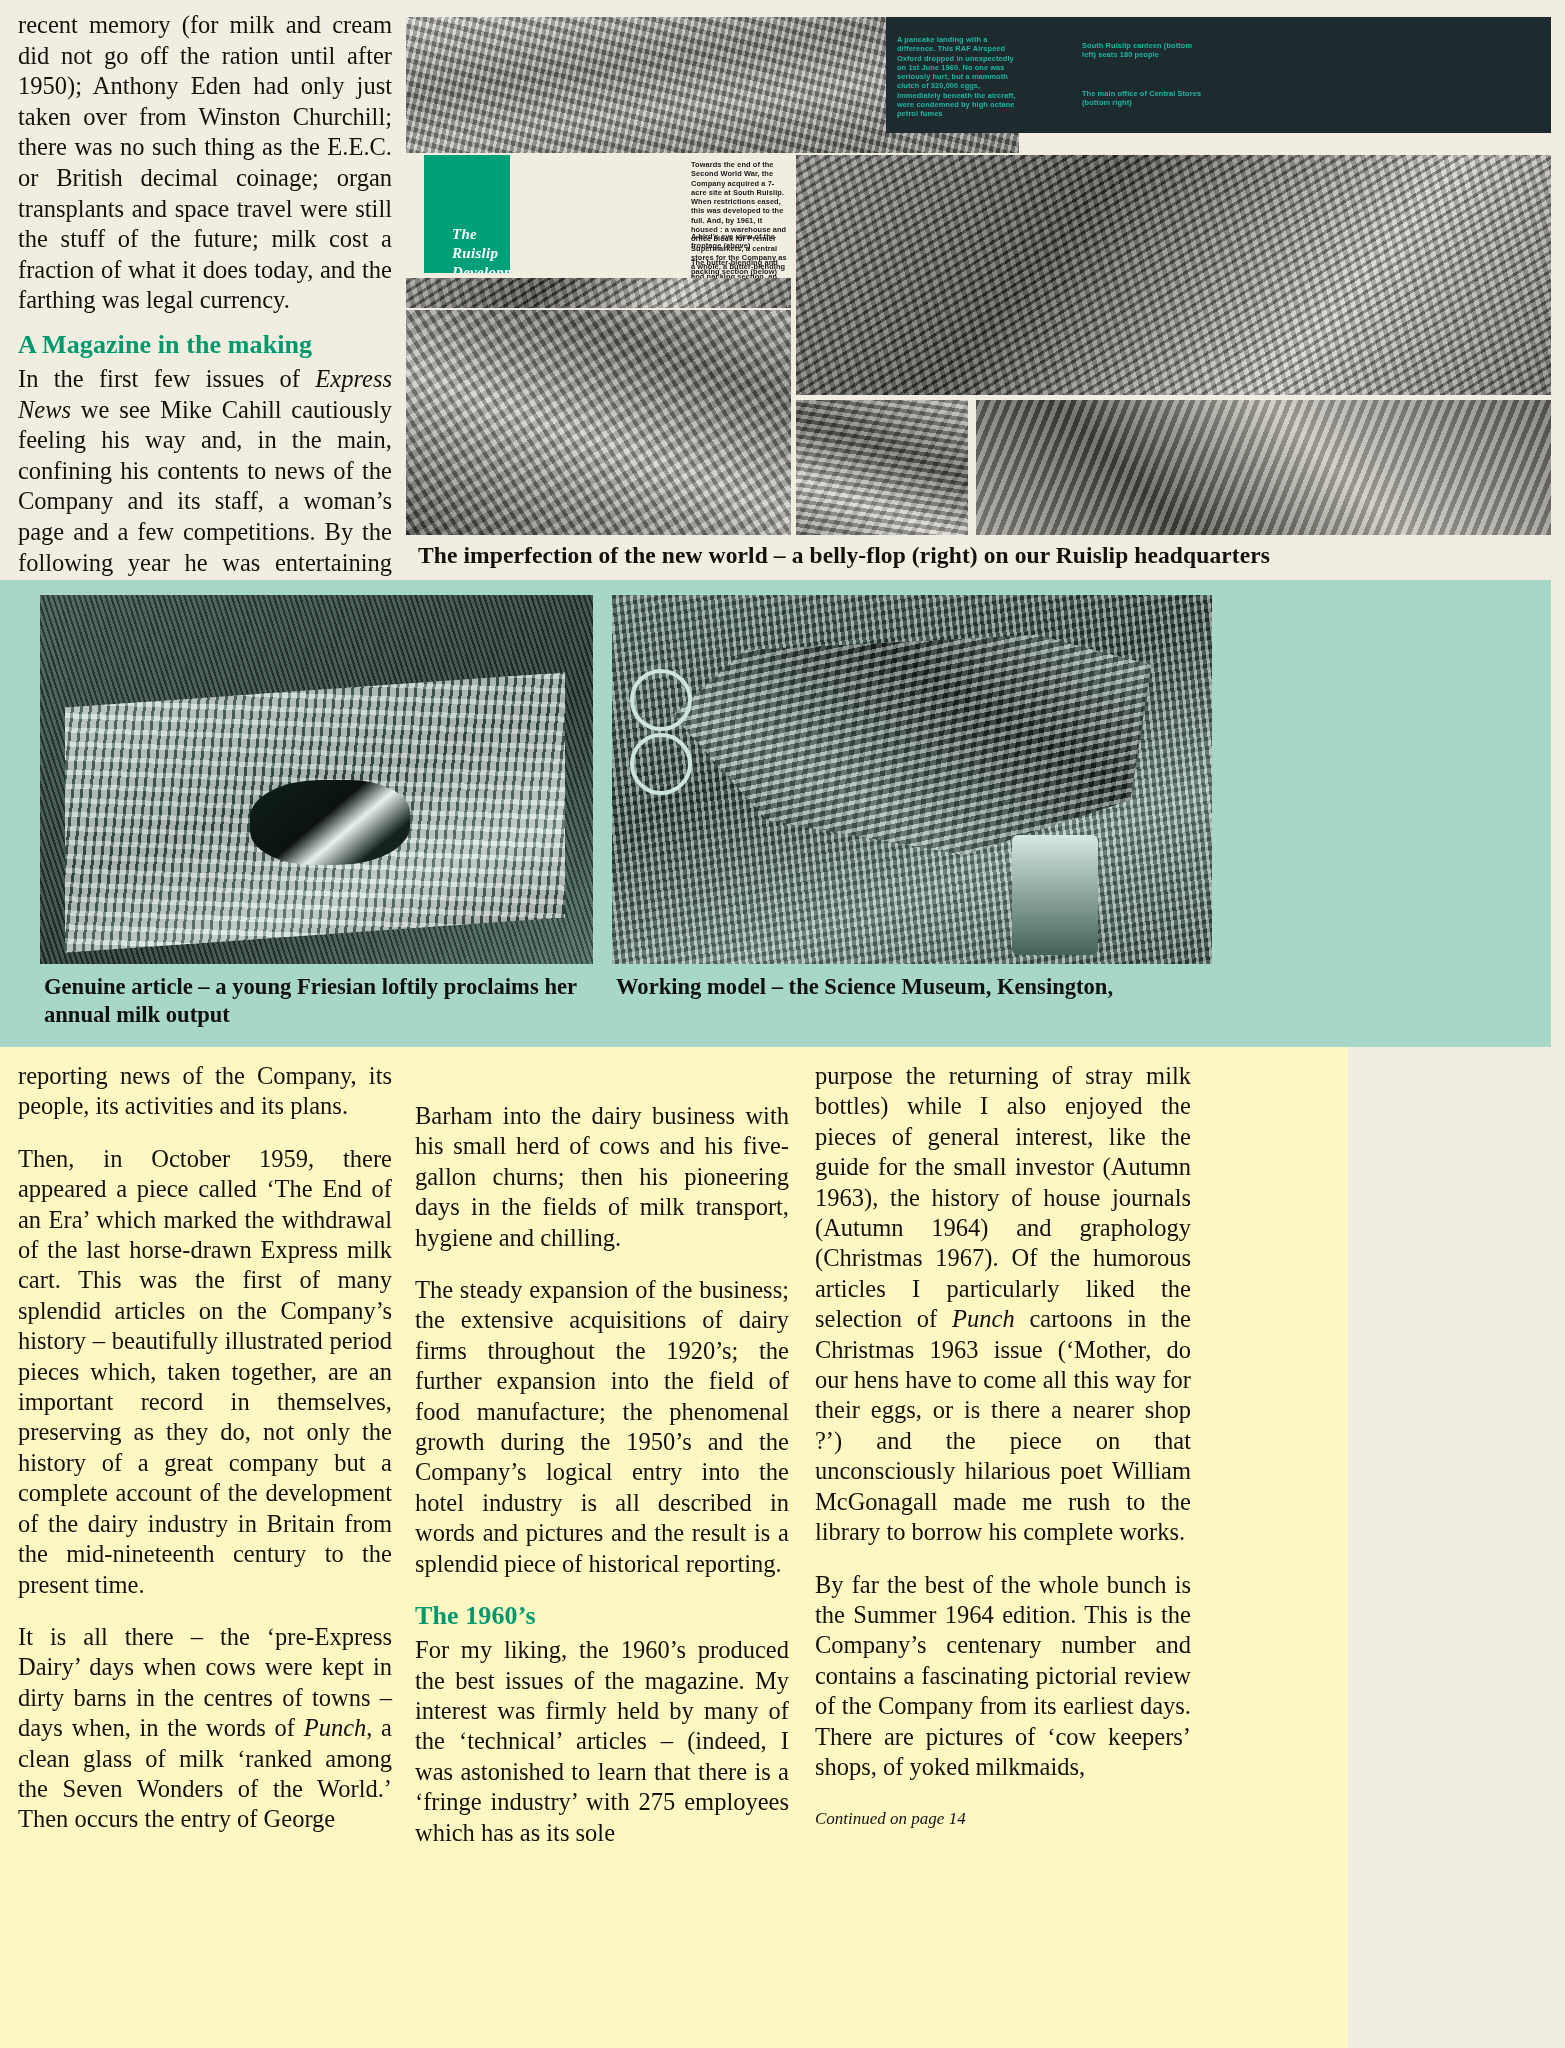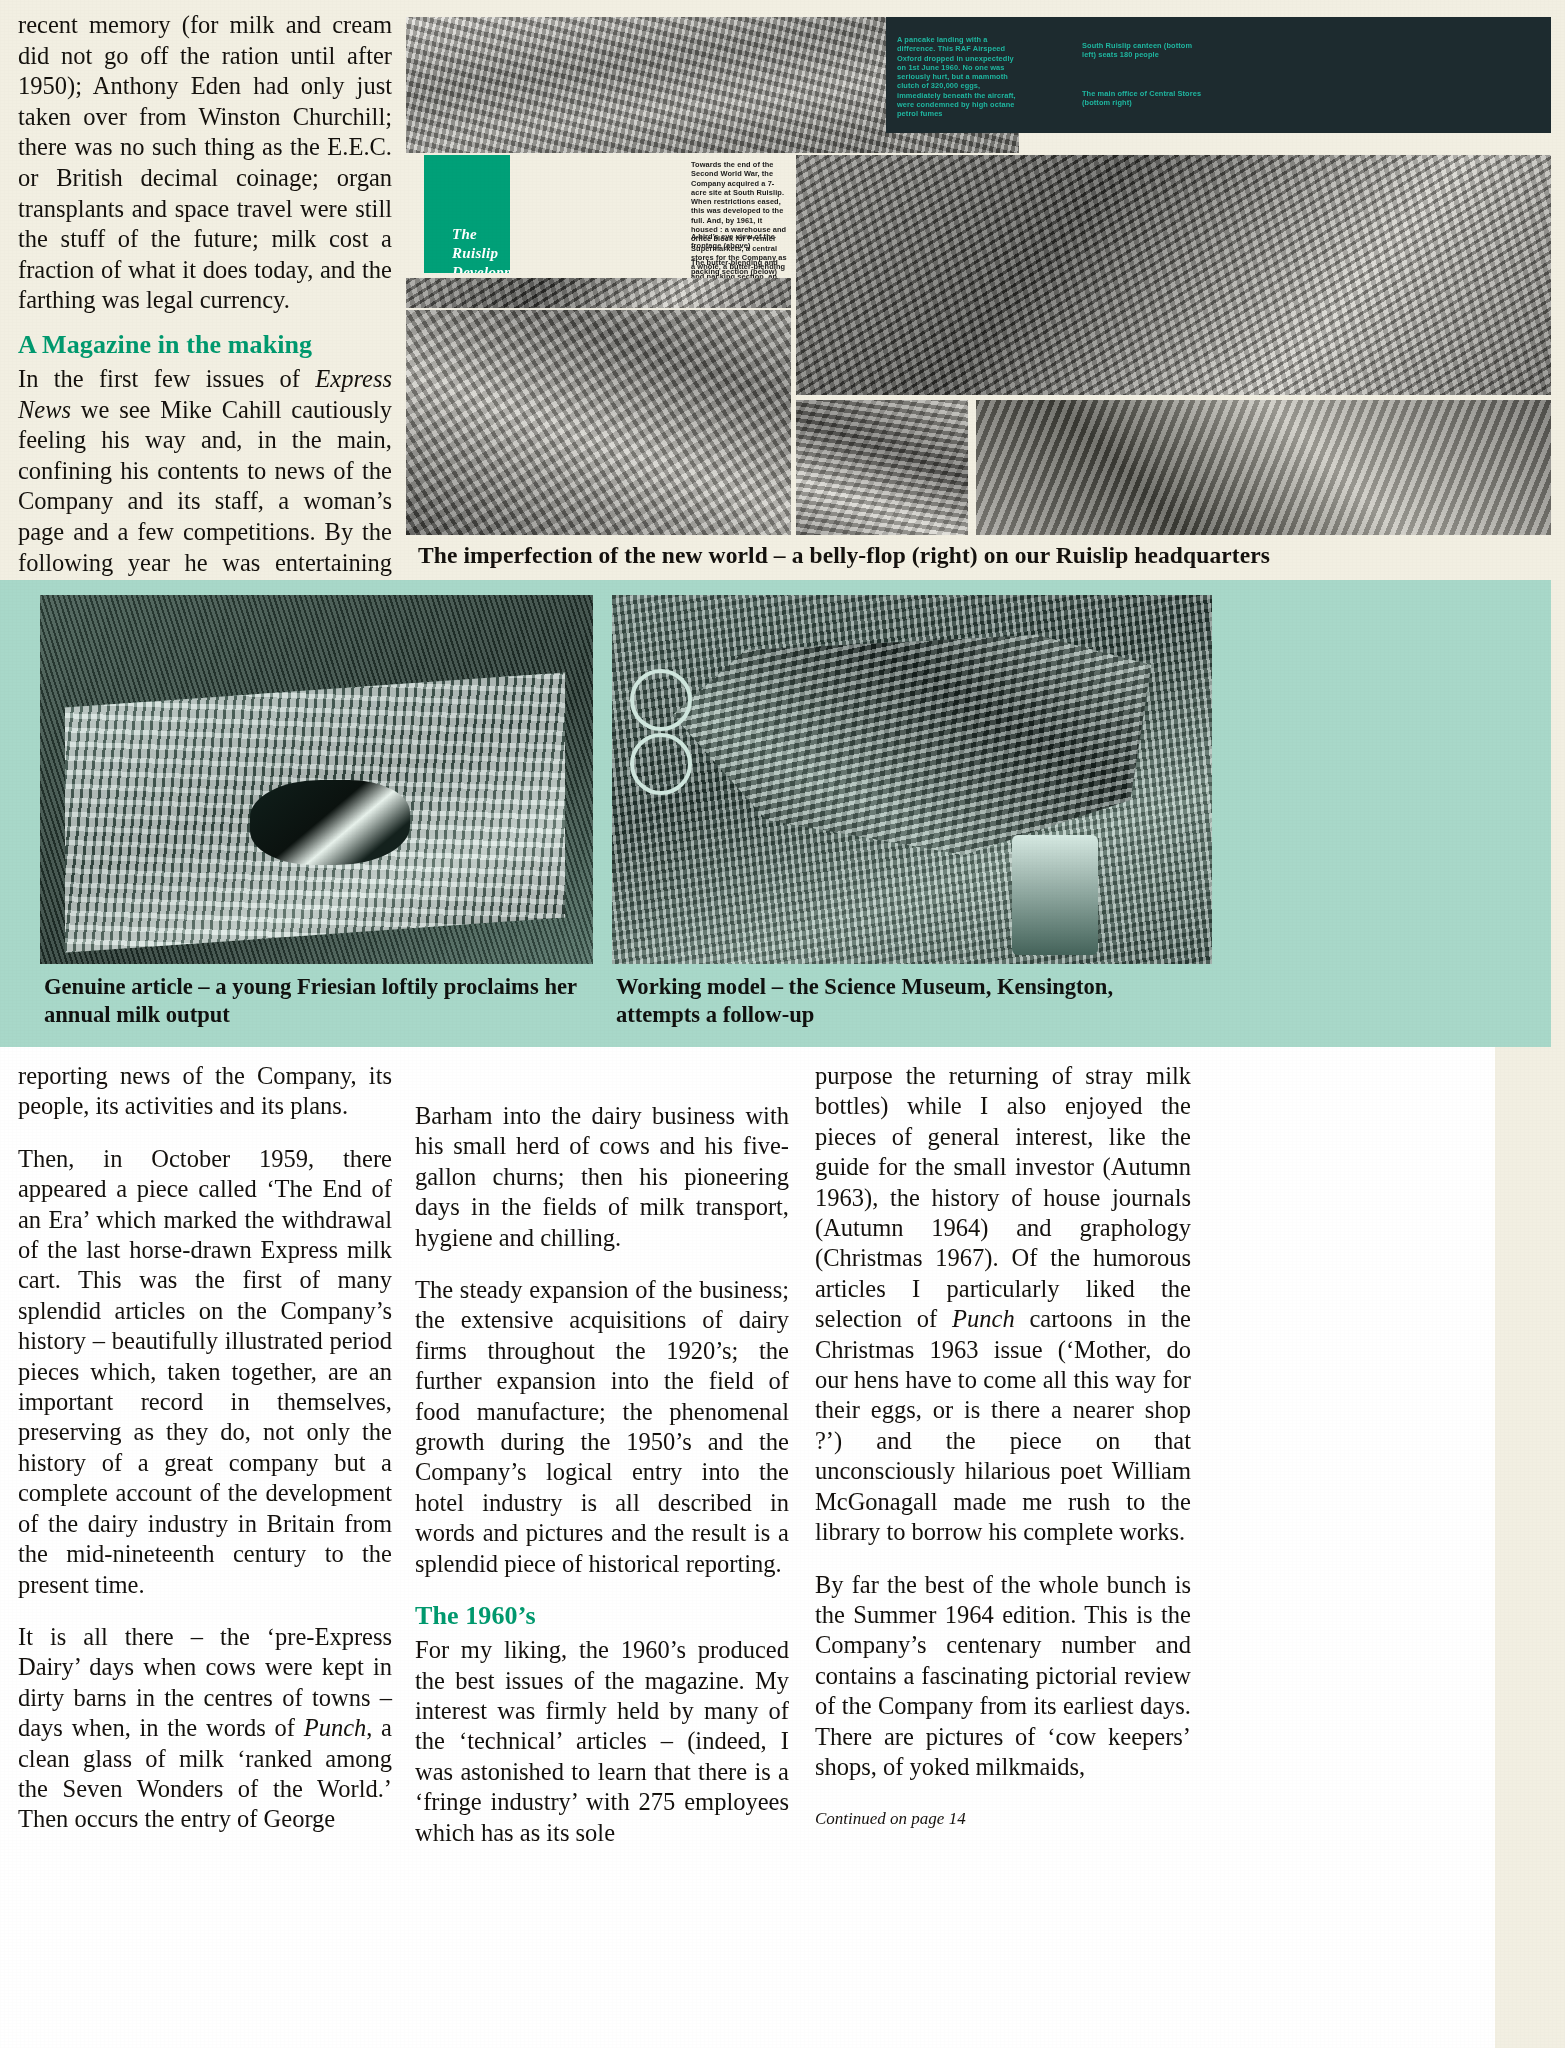--- a/index.html
+++ b/index.html
@@ -49,21 +49,21 @@
     background:#a8d8c9;
   }
   .band-inner{position:absolute;left:14px;top:0;width:1537px;height:467px;background:#a8d8c9;}
   .band-photo{position:absolute;overflow:hidden;}
   .band-cap{
     position:absolute;font-weight:bold;font-size:22.6px;line-height:27.5px;
     color:#10110f;
   }
 
   
-  .bottom{position:absolute;left:0;top:1047px;width:1495px;height:1001px;background:#ffffff;}
+  .bottom{position:absolute;left:0;top:1047px;width:1348px;height:1001px;background:#fef9c3;}
   .col{
     position:absolute;top:14px;width:374px;
     font-size:24.5px;line-height:30.4px;text-align:justify;
     -webkit-hyphens:auto;hyphens:auto;
   }
   .col p{margin:0 0 22px 0;}
   .col p:last-child{margin-bottom:0;}
   .c1{left:18px;}
   .c2{left:415px;margin-top:40px;}
   .c3{left:815px;width:376px;}
@@ -183,21 +183,20 @@
         <div style="position:absolute;left:18px;top:138px;width:54px;height:54px;border-radius:50%;border:4px solid #cfe6dd;"></div>
         <div style="position:absolute;left:400px;top:240px;width:86px;height:120px;background:linear-gradient(180deg,#d6e9e2,#44635a);border-radius:6px;"></div>
       </div>
 
       <div class="band-cap" style="left:30px;top:393px;width:560px;">
         <div>Genuine article – a young Friesian loftily proclaims her</div>
         <div>annual milk output</div>
       </div>
       <div class="band-cap" style="left:602px;top:393px;width:590px;">
         <div>Working model – the Science Museum, Kensington,</div>
-        <div>attempts a follow-up</div>
       </div>
     </div>
   </div>
 
   <div class="bottom">
 
     <div class="col c1">
       <p>reporting news of the Company, its people, its activities and its plans.</p>
       <p>Then, in October 1959, there appeared a piece called ‘The End of an Era’ which marked the withdrawal of the last horse-drawn Express milk cart. This was the first of many splendid articles on the Company’s history – beautifully illustrated period pieces which, taken together, are an important record in themselves, preserving as they do, not only the history of a great company but a complete account of the development of the dairy industry in Britain from the mid-nineteenth century to the present time.</p>
       <p><span>It is all there – the ‘pre-Express Dairy’ days when cows were kept in dirty barns in the centres of towns – days when, in the words of </span><i>Punch</i><span>, a clean glass of milk ‘ranked among the Seven Wonders of the World.’ Then occurs the entry of George</span></p>

